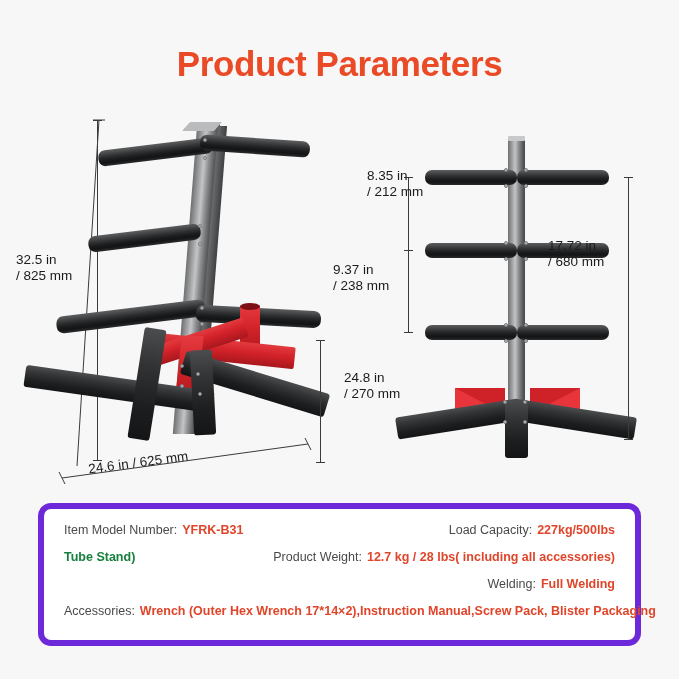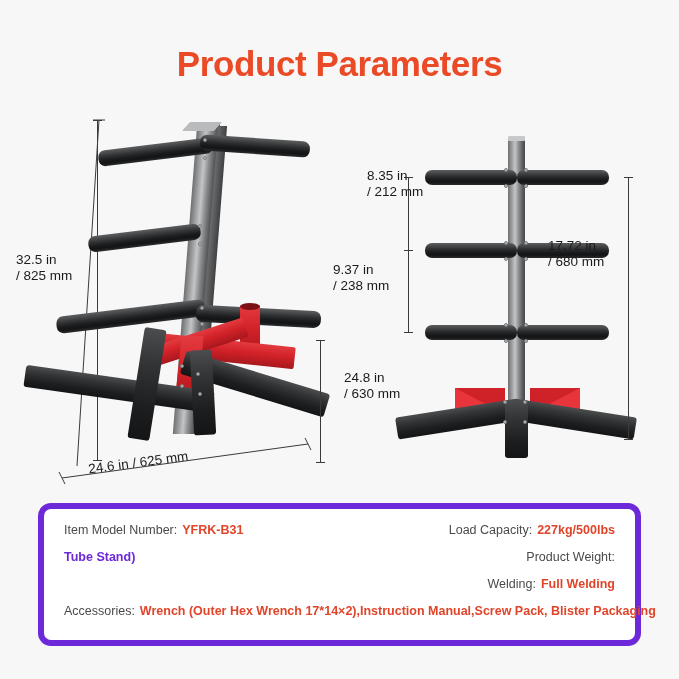--- a/index.html
+++ b/index.html
@@ -116,21 +116,21 @@
     font-size: 12.5px;
     color: #e0452a;
     font-weight: 700;
     white-space: nowrap;
     margin-left: 5px;
   }
   .spec-left { display: flex; align-items: baseline; }
   .spec-right { display: flex; align-items: center; margin-left: auto; }
   .cont-value {
     font-size: 12.5px;
-    color: #6d28d9;
+    color: #15803d;
     font-weight: 700;
     white-space: nowrap;
   }
 </style>
 </head>
 <body>
 
 <div class="page">
 
   <div class="title">Product Parameters</div>
@@ -188,21 +188,21 @@
       <div class="bolt" style="left:180px; top:264px;"></div>
       <div class="bolt" style="left:196px; top:272px;"></div>
       <div class="bolt" style="left:180px; top:284px;"></div>
       <div class="bolt" style="left:198px; top:292px;"></div>
 
       <div class="dim-line v" style="left:320px; top:240px; height:122px;"></div>
       <div class="tick h" style="left:316px; top:240px;"></div>
       <div class="tick h" style="left:316px; top:362px;"></div>
       <div class="dim-label" style="left:310px; top:270px;margin-left:34px;">
         <div>24.8 in</div>
-        <div>/ 630 mm</div>
+        <div>/ 270 mm</div>
       </div>
 
       <svg style="position:absolute; left:56px; top:330px; width:260px; height:60px;">
         <line x1="6" y1="48" x2="252" y2="14" stroke="#3a3a3a" stroke-width="1"></line>
         <line x1="3" y1="42" x2="9" y2="54" stroke="#3a3a3a" stroke-width="1"></line>
         <line x1="249" y1="8" x2="255" y2="20" stroke="#3a3a3a" stroke-width="1"></line>
       </svg>
       <div class="dim-label" style="left:88px; top:355px; transform: rotate(-7.5deg); font-size:13.5px;">24.6 in / 625 mm</div>
     </div>
 
@@ -285,20 +285,21 @@
       </div>
     </div>
 
 
     <div class="spec-row">
       <div class="spec-left">
         <span class="cont-value">Tube Stand)</span>
       </div>
       <div class="spec-right">
         <span class="spec-label">Product Weight:</span>
+        <span class="spec-value">12.7 kg / 28 lbs( including all accessories)</span>
       </div>
     </div>
 
     <div class="spec-row">
       <div class="spec-right">
         <span class="spec-label">Welding:</span>
         <span class="spec-value">Full Welding</span>
       </div>
     </div>
 

